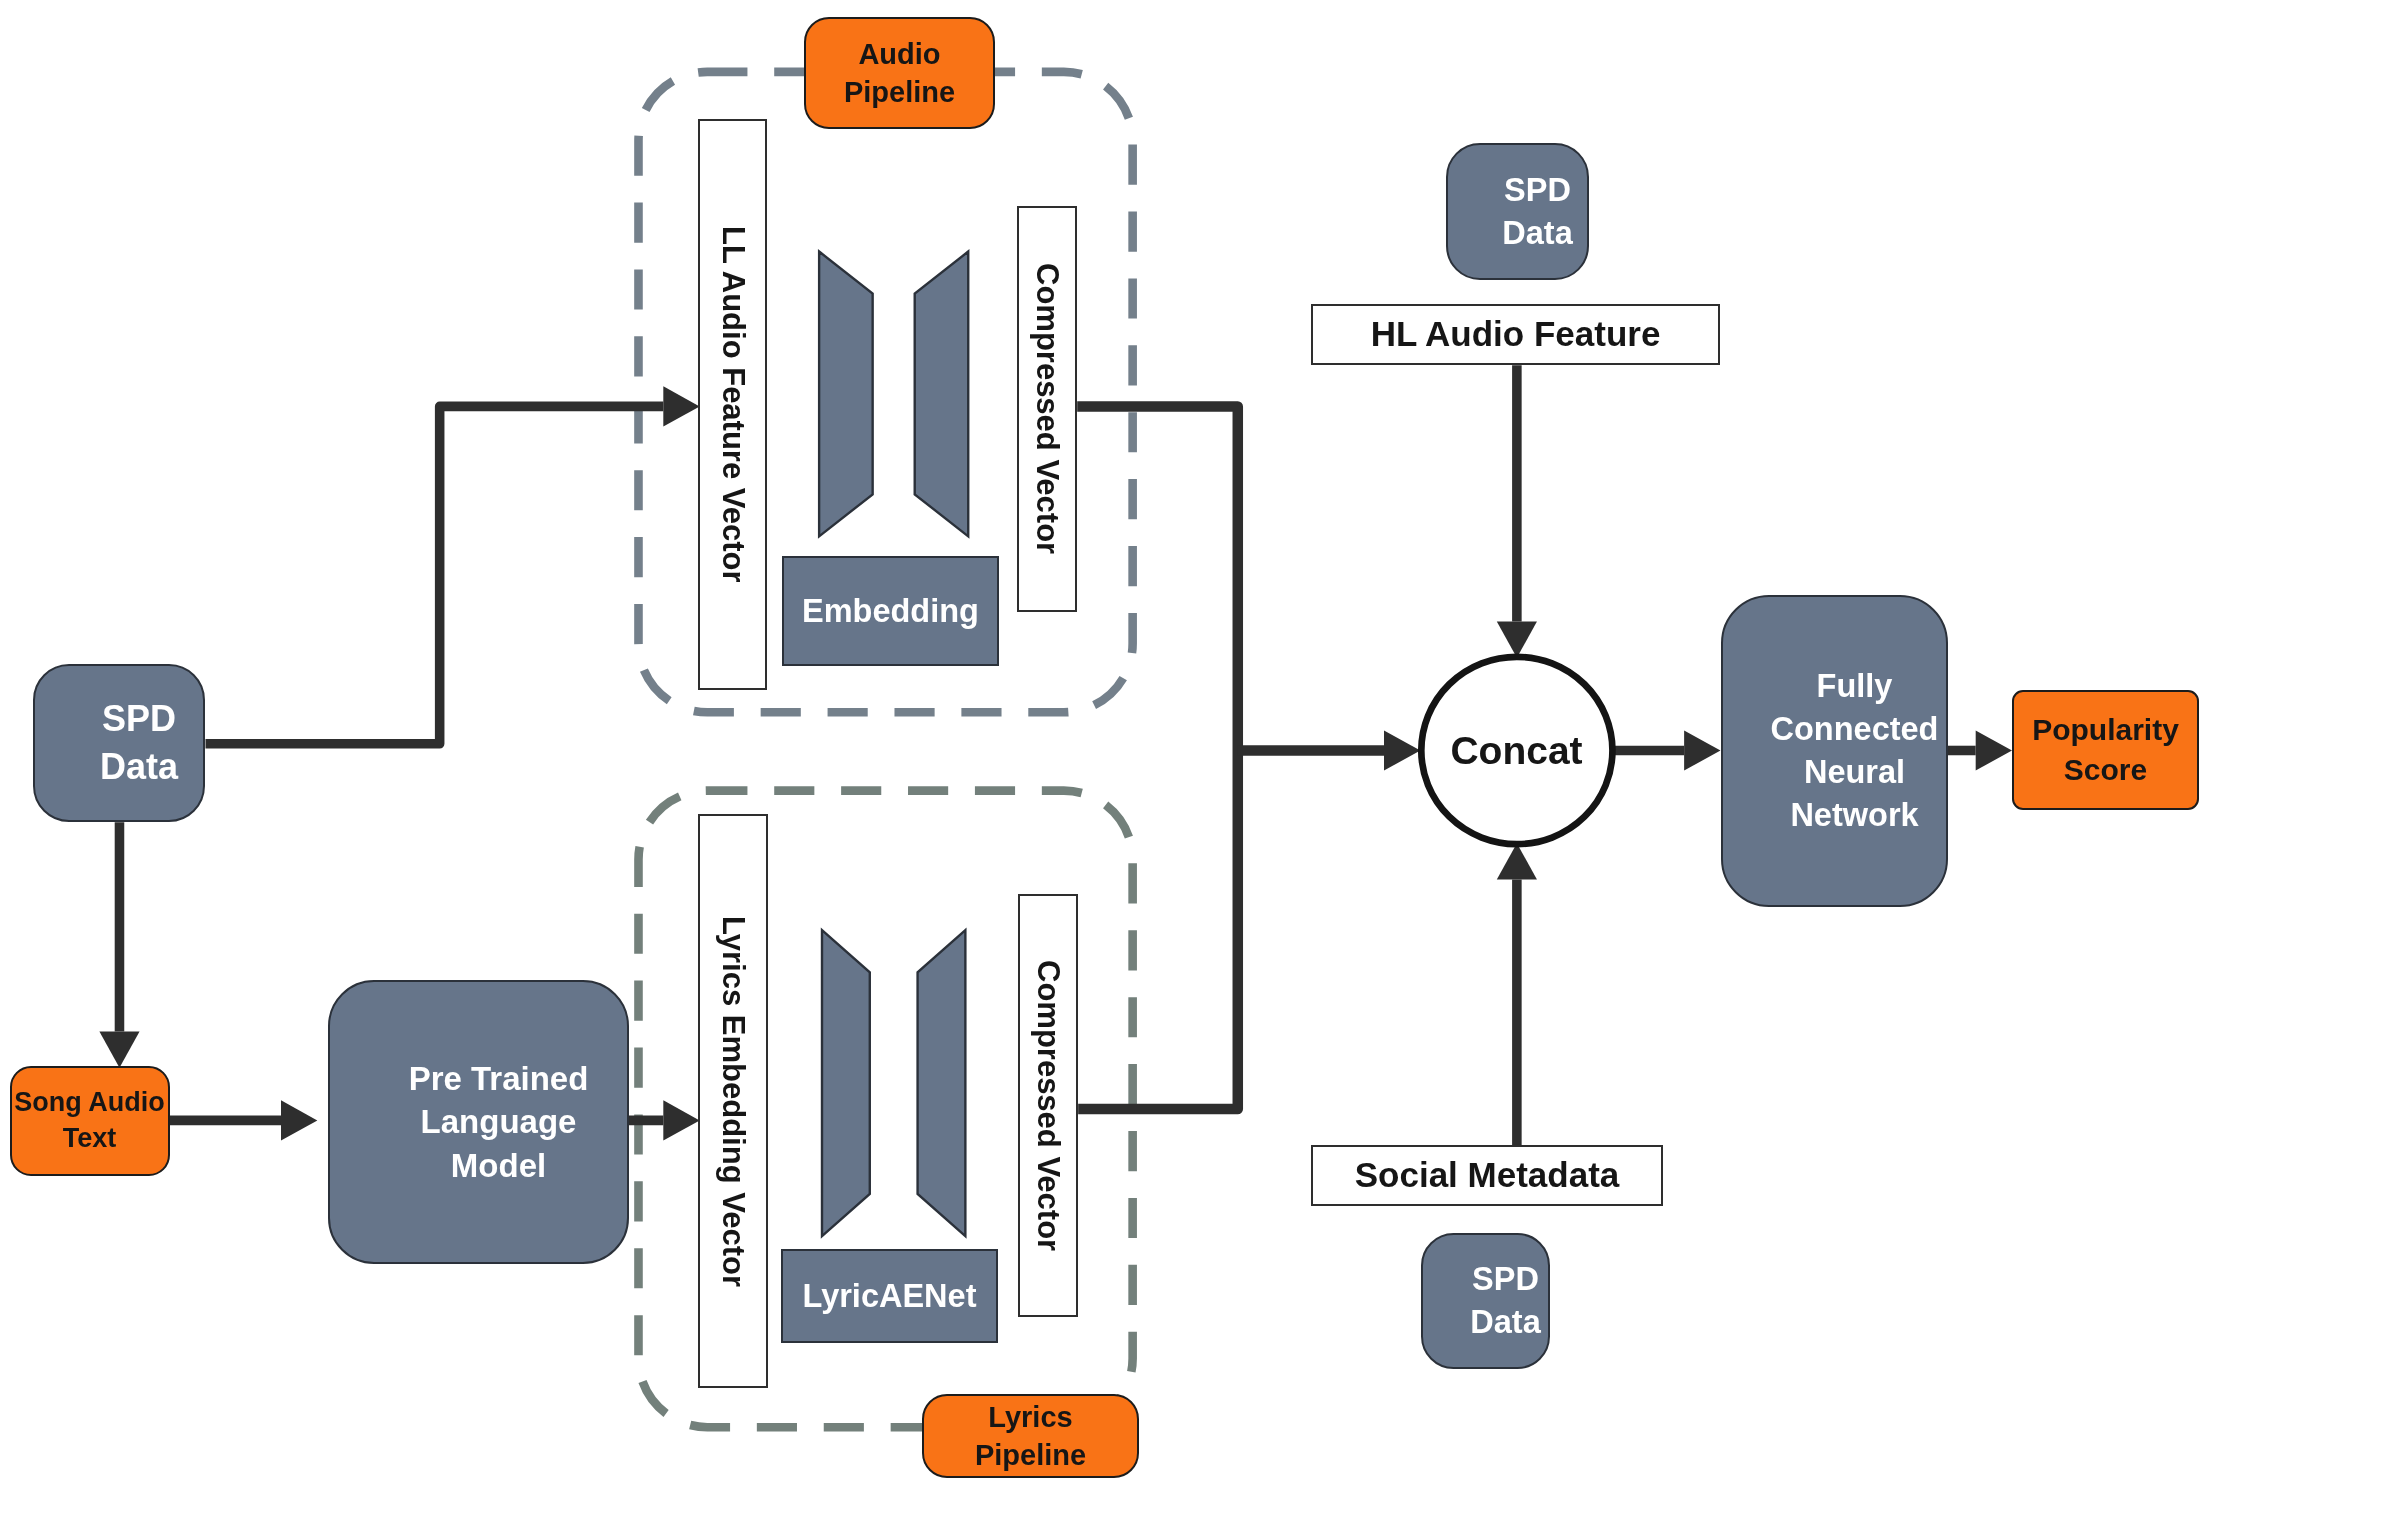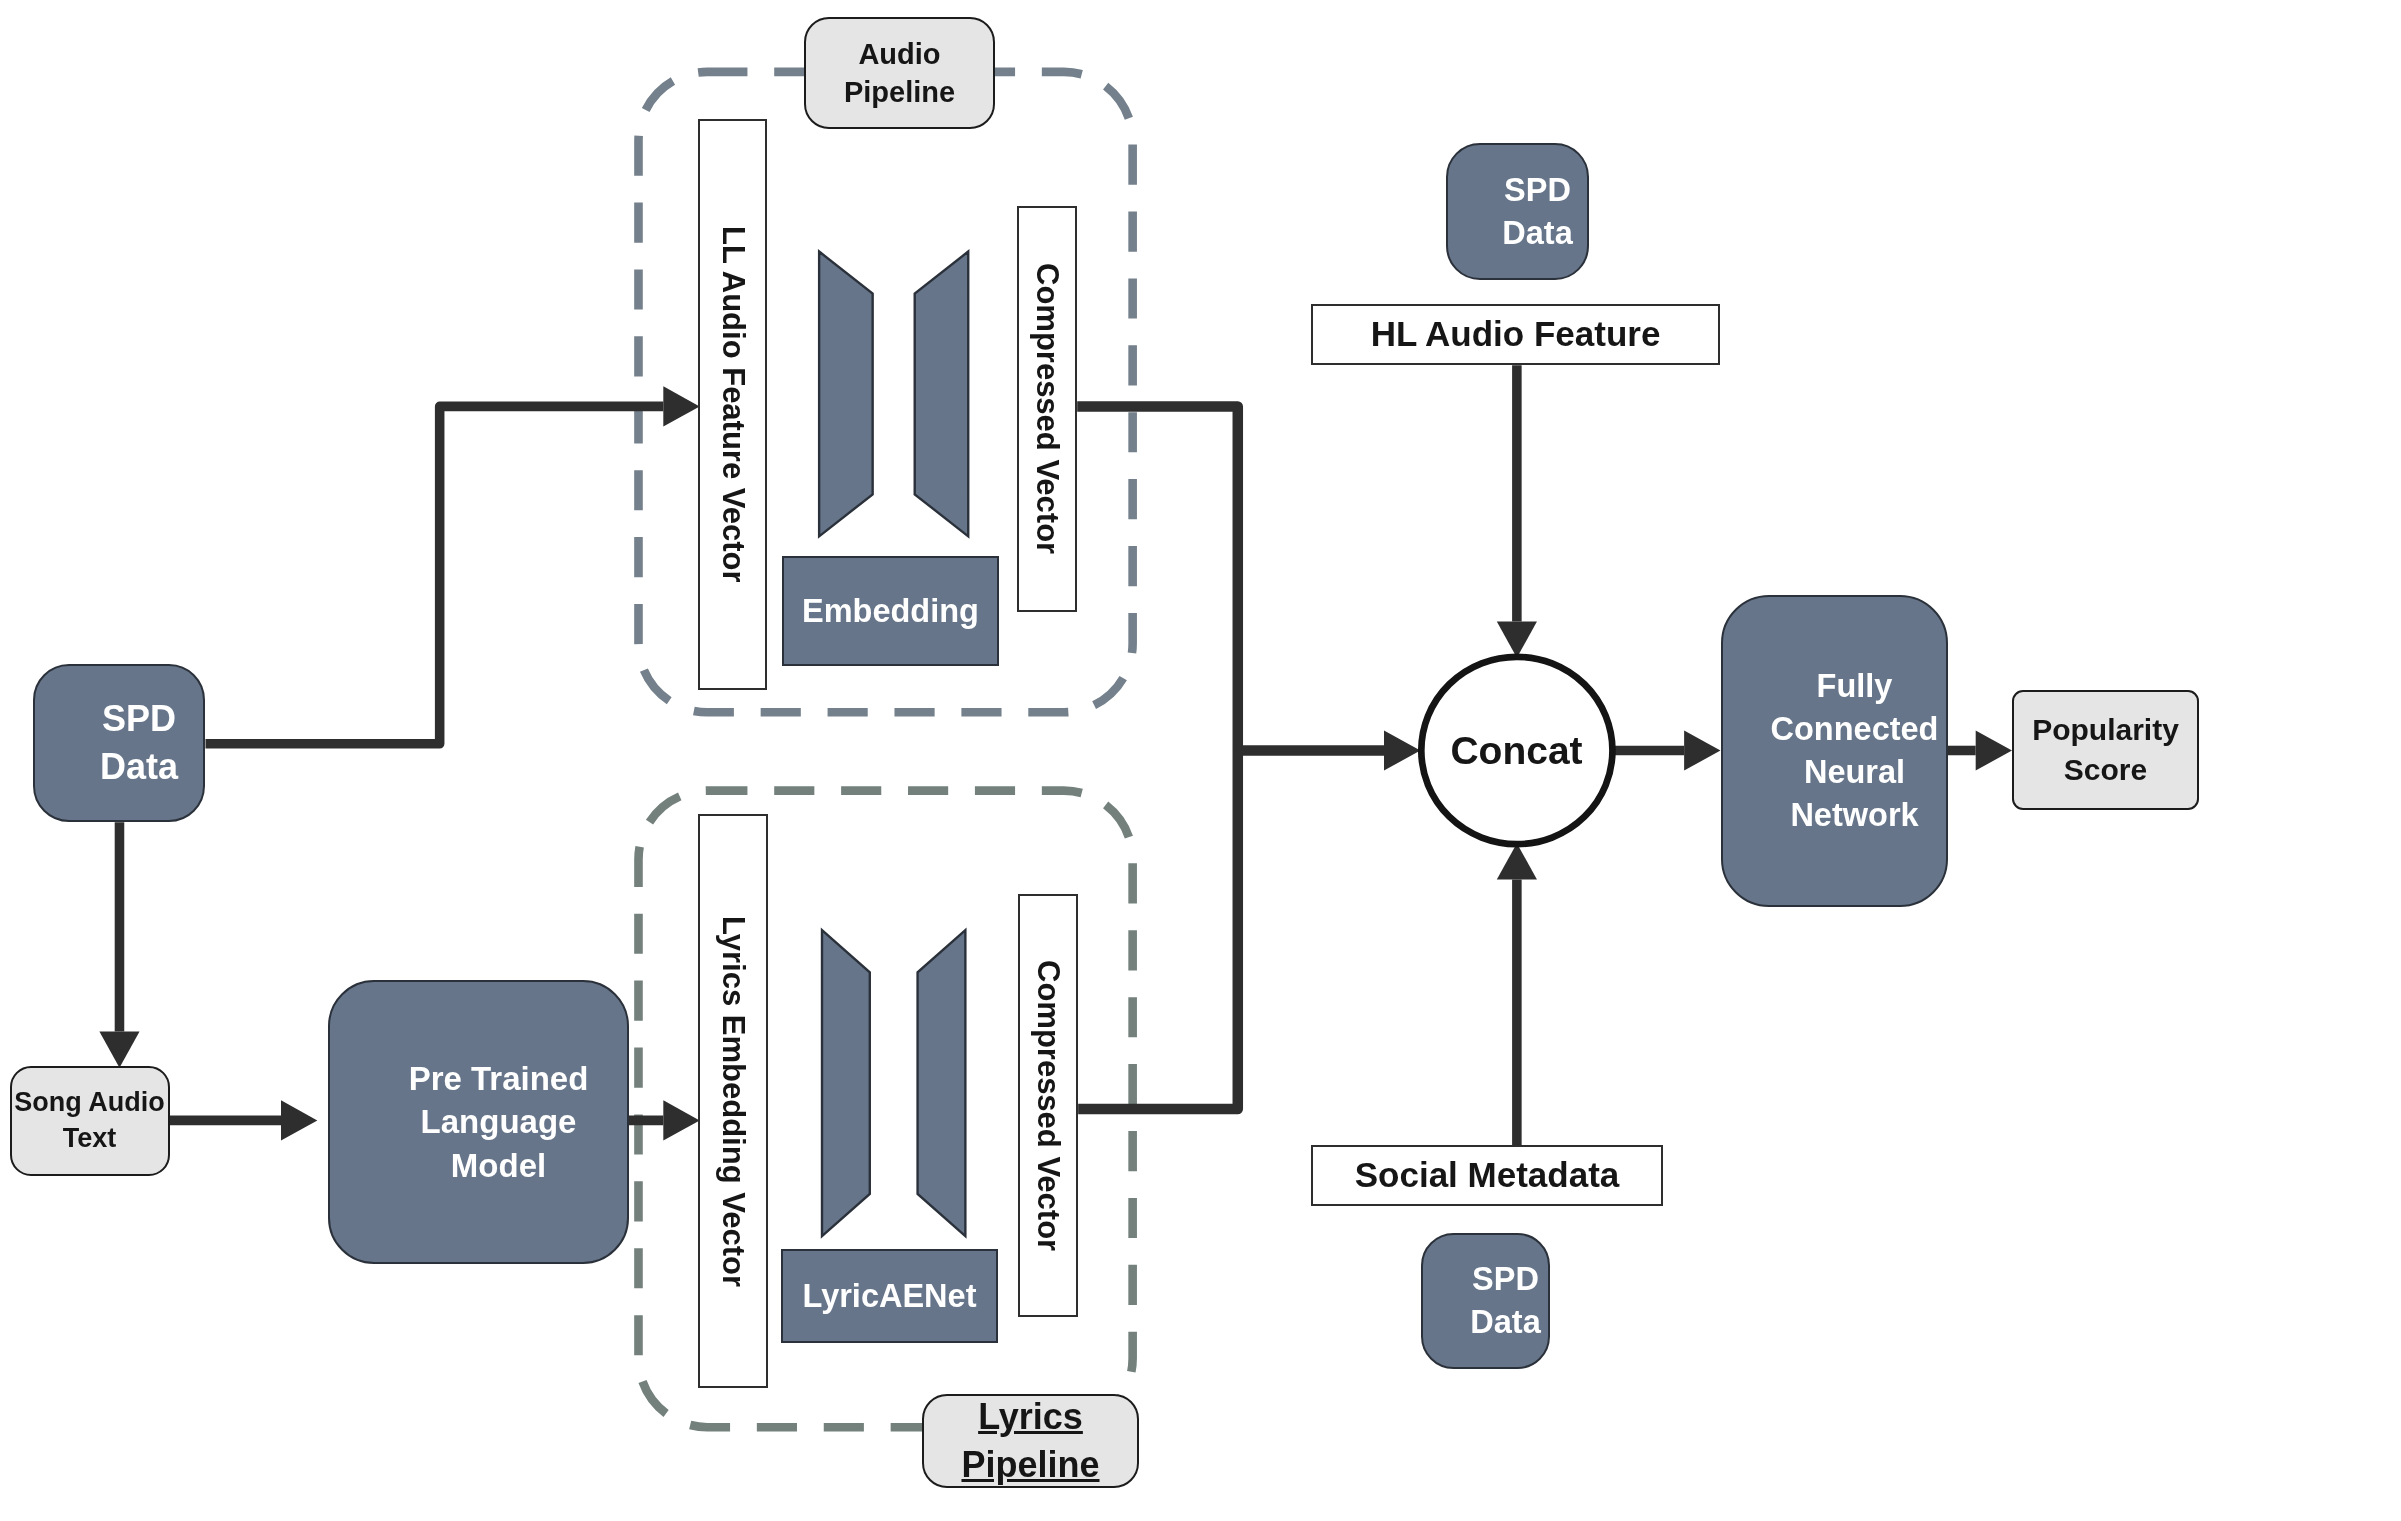--- a/index.html
+++ b/index.html
@@ -26,21 +26,21 @@
   .trap{fill:var(--slate);stroke:var(--slate-border);stroke-width:2.5;}
   .wire{fill:none;stroke:var(--arrow);stroke-width:10;stroke-linejoin:round;}
   .bus{stroke-width:11;}
   .ahead{fill:var(--arrow);stroke:none;}
   .concat-circle{fill:#ffffff;stroke:#141414;stroke-width:7;}
   .node{
     position:absolute;display:flex;align-items:center;justify-content:center;
     text-align:center;box-sizing:border-box;white-space:pre-line;line-height:1.32;
   }
   .slate-box{background:var(--slate);color:var(--text-light);border:2.9px solid var(--slate-border);padding-left:40px;}
-  .white-round{background:#e5e5e5;color:var(--text-dark);border:2.9px solid var(--outline);}
+  .white-round{background:#f97316;color:var(--text-dark);border:2.9px solid var(--outline);}
   .white-sharp{background:#fff;color:var(--text-dark);border:2.4px solid var(--thin-outline);}
   .slate-sharp{background:var(--slate);color:var(--text-light);border:2.4px solid var(--slate-border);}
   .vtext{writing-mode:vertical-rl;text-orientation:sideways;white-space:nowrap;}
   .plain{background:transparent;border:none;color:var(--text-dark);}
 </style>
 </head>
 <body>
 
 <div id="canvas">
 
@@ -112,21 +112,21 @@
   <div class="node white-sharp" style="left:698px;top:814px;width:70px;height:574px;">
     <span class="vtext" style="font-size:31px;">Lyrics Embedding Vector</span>
   </div>
 
   <div class="node slate-sharp" style="left:781px;top:1249px;width:217px;height:94px;font-size:32.5px;">LyricAENet</div>
 
   <div class="node white-sharp" style="left:1018px;top:894px;width:60px;height:423px;">
     <span class="vtext" style="font-size:31px;">Compressed Vector</span>
   </div>
 
-  <div class="node white-round" style="left:922px;top:1394px;width:217px;height:94px;border-radius:25px;font-size:36px;text-decoration:underline;">Lyrics
+  <div class="node white-round" style="left:922px;top:1394px;width:217px;height:84px;border-radius:25px;font-size:29px;">Lyrics
 Pipeline</div>
 
   <div class="node slate-box" style="left:1446px;top:143px;width:143px;height:137px;border-radius:34px;font-size:32.5px;">SPD
 Data</div>
 
   <div class="node white-sharp" style="left:1311px;top:304px;width:409px;height:61px;font-size:35px;">HL Audio Feature</div>
 
   <div class="node white-sharp" style="left:1311px;top:1145px;width:352px;height:61px;font-size:35px;">Social Metadata</div>
 
   <div class="node slate-box" style="left:1421px;top:1233px;width:129px;height:136px;border-radius:32.5px;font-size:32.5px;">SPD

